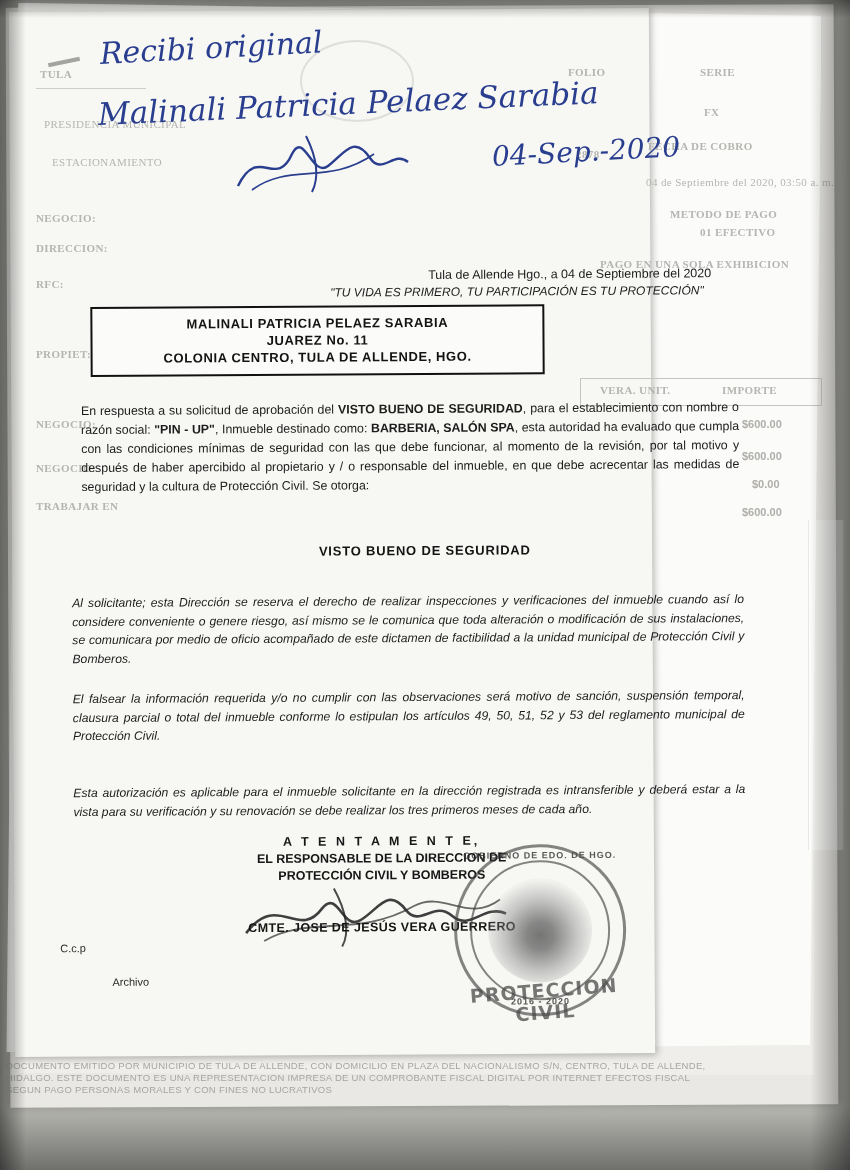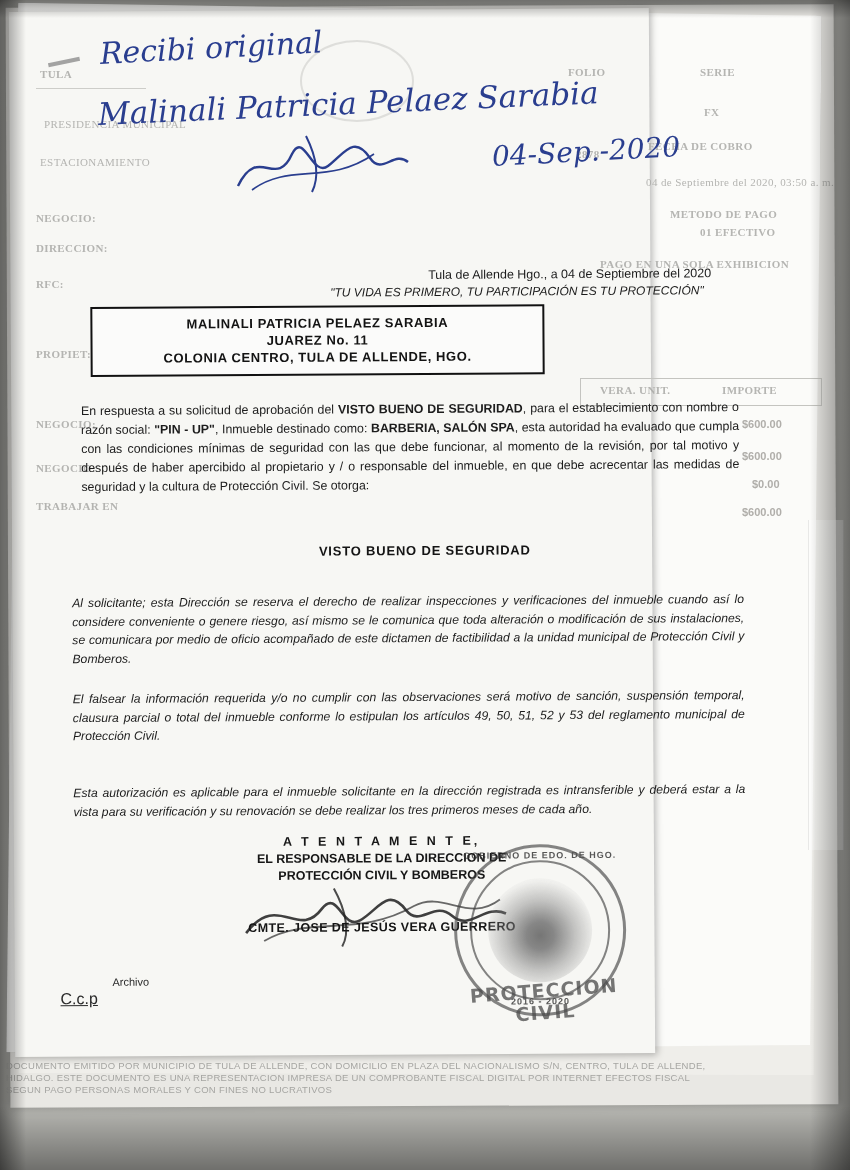--- a/index.html
+++ b/index.html
@@ -195,21 +195,21 @@
   .sign-block .sp { letter-spacing: 3px; }
   .sign-name {
     position: absolute;
     left: 0; top: 920px; width: 760px;
     text-align: center;
     font-weight: bold;
     font-size: 12.5px;
     letter-spacing: .4px;
     color: #151515;
   }
-  .ccp { position: absolute; left: 58px; top: 988px; font-size: 16px; color: #2a2a2a; text-decoration: underline; }
+  .ccp { position: absolute; left: 58px; top: 940px; font-size: 11px; color: #2a2a2a; }
   .ccp2 { position: absolute; left: 110px; top: 974px; font-size: 11px; color: #2a2a2a; }
 
   
   .seal {
     position: absolute;
     left: 452px; top: 845px;
     width: 172px; height: 172px;
     opacity: .82;
   }
   .seal-ring {
@@ -288,21 +288,21 @@
   <div class="sheet-back"></div>
   <div class="sheet-receipt"></div>
   <div class="sheet-main2"></div>
   <div class="sheet-main"></div>
 
   <div>
     <div class="ghost-logo"></div>
     <div class="ghost b" style="left:40px; top:68px;">TULA</div>
     <div class="ghost-line" style="left:36px; top:88px; width:110px;"></div>
     <div class="ghost" style="left:44px; top:118px;">PRESIDENCIA MUNICIPAL</div>
-    <div class="ghost" style="left:40px; top:156px;">ESTACIONAMIENTO</div>
+    <div class="ghost" style="left:52px; top:156px;">ESTACIONAMIENTO</div>
     <div class="ghost b" style="left:36px; top:212px;">NEGOCIO:</div>
     <div class="ghost b" style="left:36px; top:242px;">DIRECCION:</div>
     <div class="ghost b" style="left:36px; top:278px;">RFC:</div>
     <div class="ghost b" style="left:36px; top:348px;">PROPIET:</div>
     <div class="ghost b" style="left:36px; top:418px;">NEGOCIO:</div>
     <div class="ghost b" style="left:36px; top:462px;">NEGOCIO:</div>
     <div class="ghost b" style="left:36px; top:500px;">TRABAJAR EN</div>
 
     <div class="ghost b" style="left:552px; top:66px;margin-left:16px;">FOLIO</div>
     <div class="ghost b" style="left:700px; top:66px;">SERIE</div>

